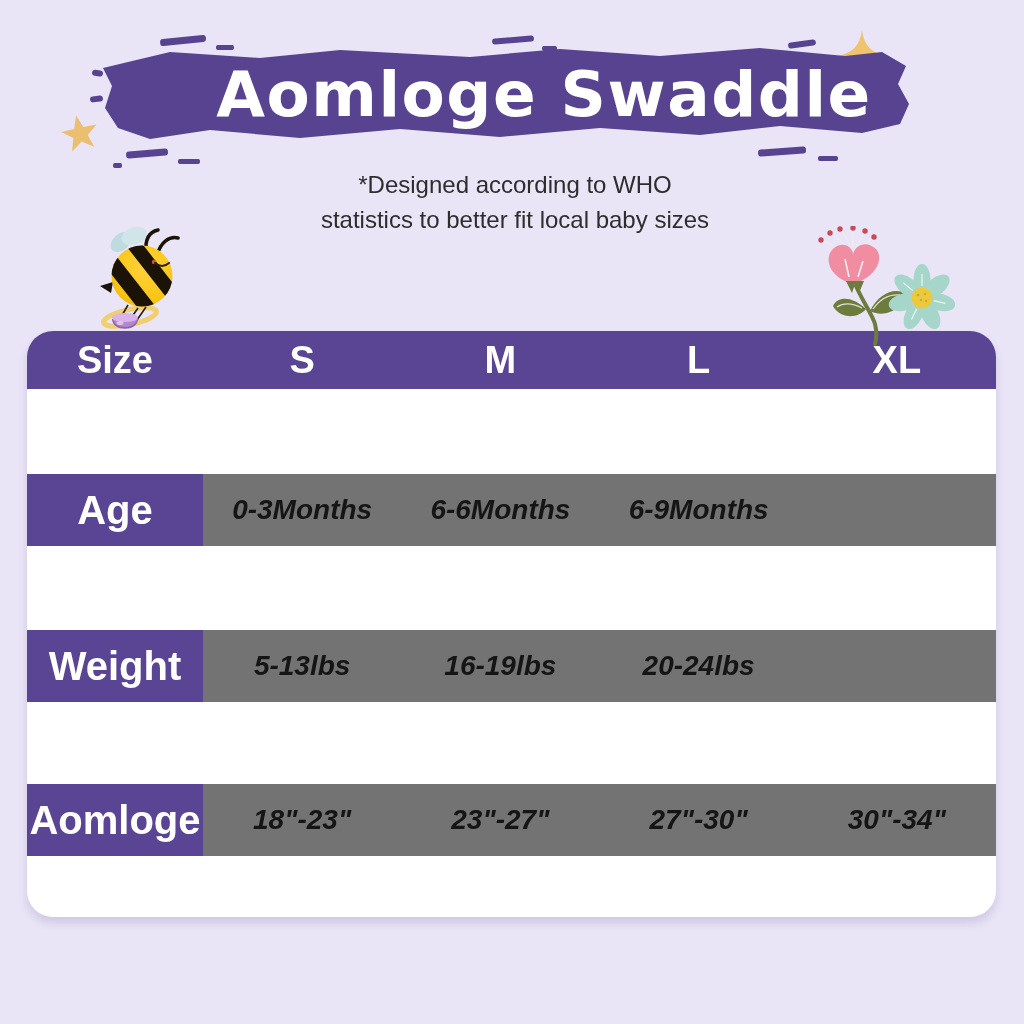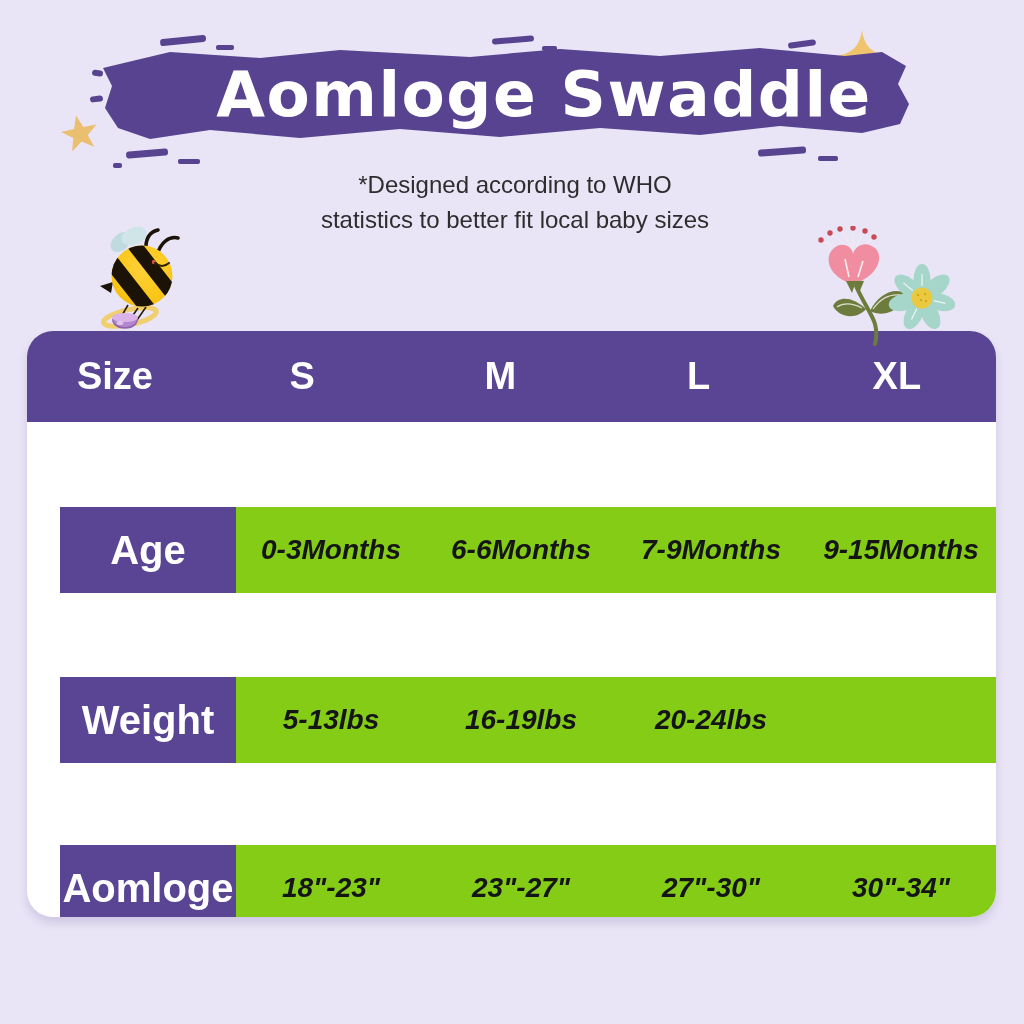--- a/index.html
+++ b/index.html
@@ -31,29 +31,29 @@
   #size-table{
     left:27px;top:331px;width:969px;height:586px;
     background:#ffffff;border-radius:26px;overflow:hidden;
     box-shadow:0 6px 9px rgba(100,80,150,0.18);
     z-index:1;
   }
   .grid-row{
     display:grid;grid-template-columns:176px 1fr 1fr 1fr 1fr;
     align-items:stretch;
   }
-  .thead{height:91px;background:#594593;}
+  .thead{height:58px;background:#594593;}
   .hcell{
     display:flex;align-items:center;justify-content:center;
     color:#ffffff;font-weight:bold;font-size:38px;
   }
   .gap1{height:85px;background:#ffffff;}
   .gap2{height:84px;background:#ffffff;}
   .gap3{height:82px;background:#ffffff;}
-  .trow{height:86px;background:#84cc16;margin-left:33px;}
+  .trow{height:72px;background:#737373;}
   .tlabel{
     background:#594593;color:#ffffff;
     display:flex;align-items:center;justify-content:center;
     font-weight:bold;font-size:40px;
   }
   .tcell{
     display:flex;align-items:center;justify-content:center;
     font-size:28px;font-weight:600;color:#151515;font-style:italic;
   }
 
@@ -109,22 +109,21 @@
     <div class="hcell">L</div>
     <div class="hcell">XL</div>
   </div>
 
   <div class="gap1"></div>
 
   <div class="grid-row trow">
     <div class="tlabel">Age</div>
     <div class="tcell">0-3Months</div>
     <div class="tcell">6-6Months</div>
-    <div class="tcell">7-9Months</div>
-    <div class="tcell">9-15Months</div>
+    <div class="tcell">6-9Months</div>
   </div>
 
   <div class="gap2"></div>
 
   <div class="grid-row trow">
     <div class="tlabel">Weight</div>
     <div class="tcell">5-13lbs</div>
     <div class="tcell">16-19lbs</div>
     <div class="tcell">20-24lbs</div>
   </div>

